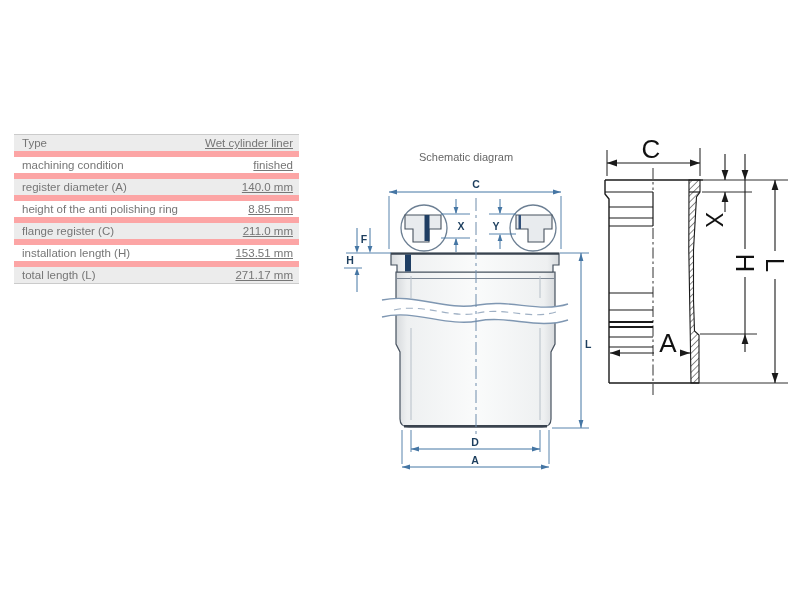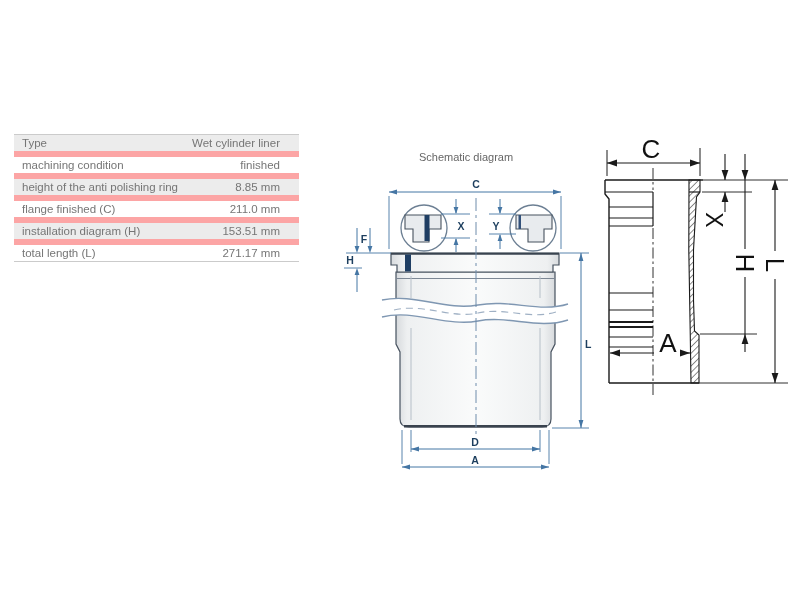--- a/index.html
+++ b/index.html
@@ -17,21 +17,21 @@
   }
   table.spec-table tr{height:19px;}
   table.spec-table tr:nth-child(odd){background:#ececec;}
   table.spec-table tr:nth-child(even){background:#ffffff;}
   table.spec-table td{
     border-top:6px solid #fca5a5;
     padding:2px 6px 2px 8px;
     white-space:nowrap;
   }
   table.spec-table tr:first-child td{border-top:none;}
-  table.spec-table td.v{text-align:right;padding-right:19px;}
+  table.spec-table td.v{text-align:right;padding-right:6px;text-decoration:underline;}
   
   svg.drawing{position:absolute;}
   #schematic-svg{left:335px;top:145px;}
   #sideview-svg{left:596px;top:136px;}
 
   .s-title{font-size:11px;fill:#666666;}
   .s-label{font-size:10.5px;font-weight:bold;fill:#1c3e5e;}
   .s-dim{stroke:#4576a4;stroke-width:1;fill:none;}
   .s-dim-thin{stroke:#4576a4;stroke-width:0.9;fill:none;}
   .s-arrow{fill:#4576a4;stroke:none;}
@@ -51,29 +51,33 @@
   <tbody>
     <tr>
       <td class="k">Type</td>
       <td class="v">Wet cylinder liner</td>
     </tr>
     <tr>
       <td class="k">machining condition</td>
       <td class="v">finished</td>
     </tr>
     <tr>
+      <td class="k">register diameter (A)</td>
+      <td class="v">140.0 mm</td>
+    </tr>
+    <tr>
       <td class="k">height of the anti polishing ring</td>
       <td class="v">8.85 mm</td>
     </tr>
     <tr>
-      <td class="k">flange finished (C)</td>
+      <td class="k">flange register (C)</td>
       <td class="v">211.0 mm</td>
     </tr>
     <tr>
-      <td class="k">installation diagram (H)</td>
+      <td class="k">installation length (H)</td>
       <td class="v">153.51 mm</td>
     </tr>
     <tr>
       <td class="k">total length (L)</td>
       <td class="v">271.17 mm</td>
     </tr>
   </tbody>
 </table>
 
 <svg id="schematic-svg" class="drawing" width="265" height="335" viewBox="335 145 265 335" xmlns="http://www.w3.org/2000/svg">

